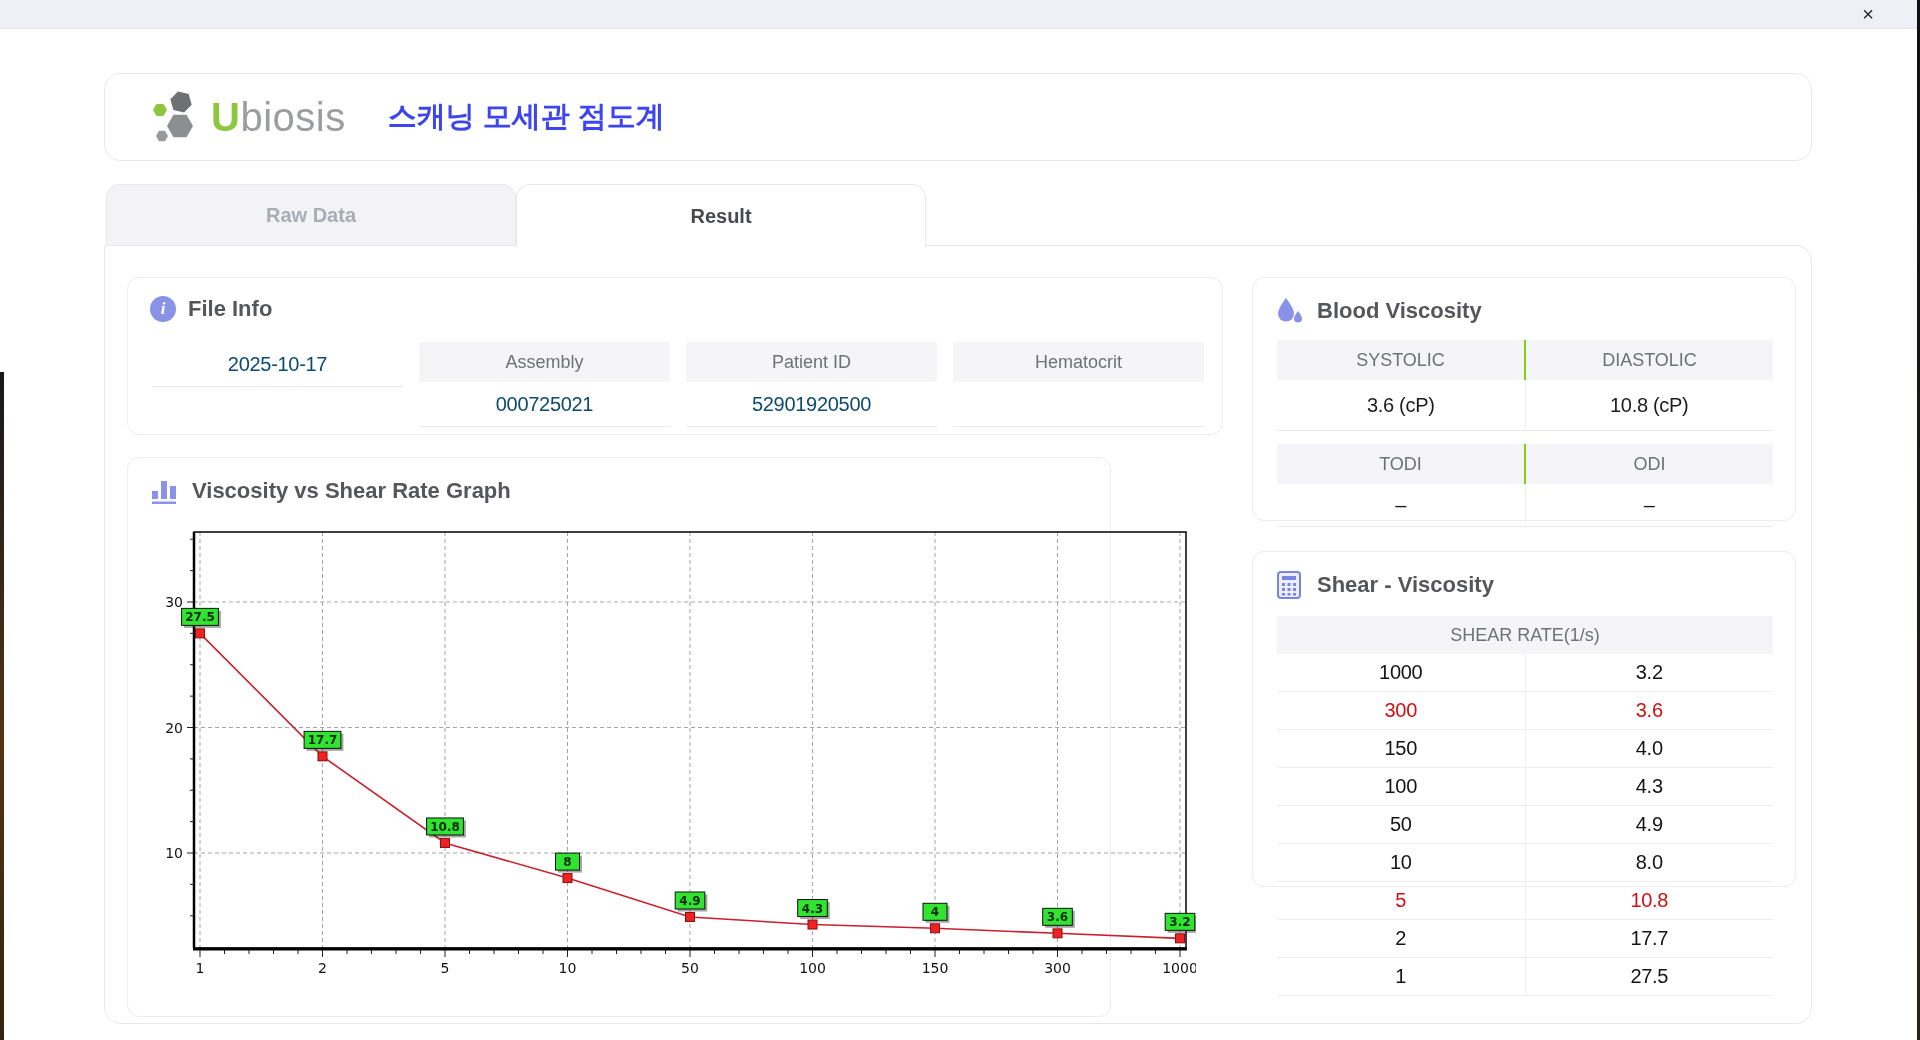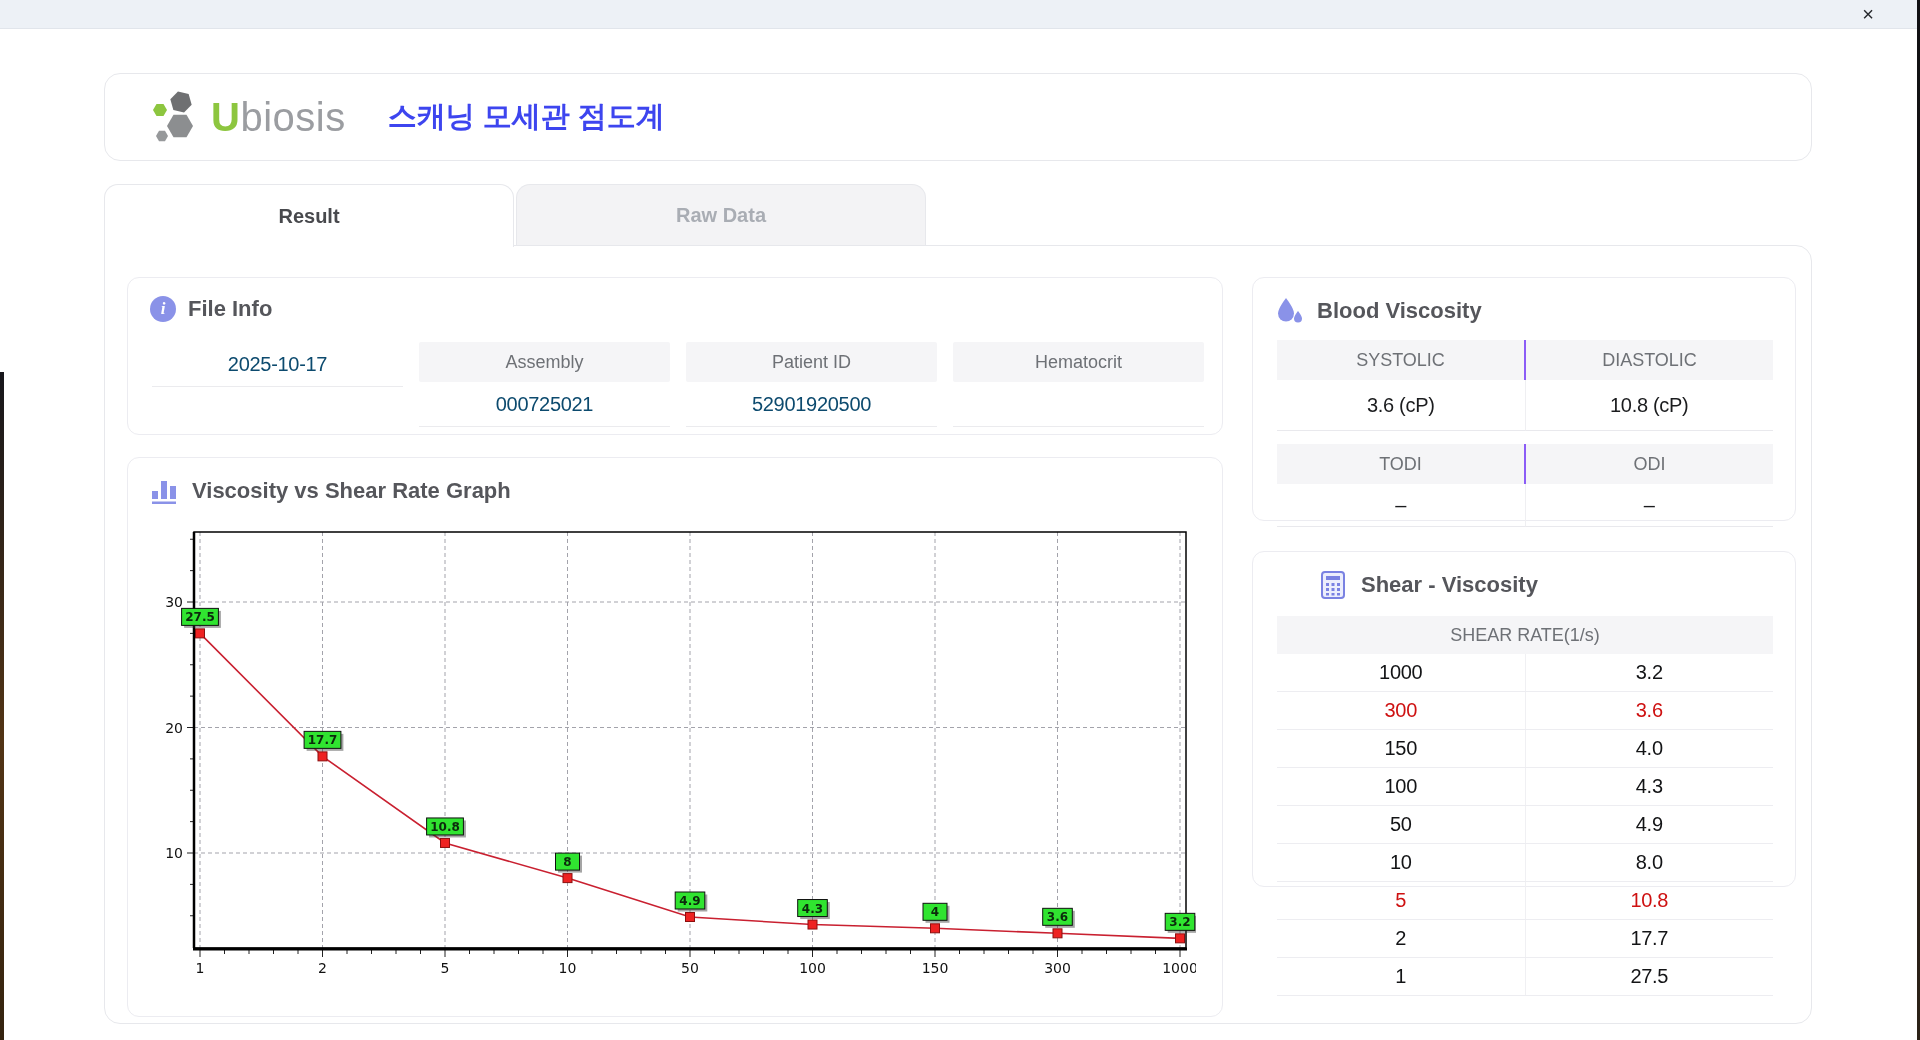--- a/index.html
+++ b/index.html
@@ -28,42 +28,42 @@
     font-size:20px;font-weight:bold;border:1px solid #e7e8ec;border-bottom:none;
     border-radius:14px 14px 0 0;box-sizing:border-box;cursor:default;}
   .tab.active{background:#fff;color:#48494d;height:63px;position:relative;z-index:5;}
   .tab.inactive{background:#f3f3f5;color:#a9adb4;height:61px;margin-left:2px;}
 
   
   .content-card{position:absolute;left:104px;top:245px;width:1706px;height:777px;background:#fff;
     border:1px solid #e7e8ec;border-radius:0 16px 16px 16px;z-index:1;}
   .card{position:absolute;background:#fff;border:1px solid #ececf1;border-radius:12px;box-sizing:border-box;}
   .file-info-card{left:22px;top:31px;width:1096px;height:158px;}
-  .graph-card{left:22px;top:211px;width:1096px;height:560px;}
+  .graph-card{left:22px;top:211px;width:984px;height:560px;}
   .bv-card{left:1147px;top:31px;width:544px;height:244px;}
-  .sv-card{left:1147px;top:305px;width:544px;height:336px;padding-left:44px;}
+  .sv-card{left:1147px;top:305px;width:544px;height:336px;}
 
   .card-title-row{display:flex;align-items:center;padding:18px 0 0 22px;}
   .card-title{font-size:22px;font-weight:bold;color:#55565b;margin-left:12px;}
   .info-icon{width:26px;height:26px;border-radius:50%;background:#8a92e8;color:#fff;
     display:flex;align-items:center;justify-content:center;font:italic bold 17px "Liberation Serif",serif;flex:0 0 auto;}
   .mini-icon{width:30px;height:30px;flex:0 0 auto;}
 
   
   .fi-grid{position:absolute;left:24px;top:64px;display:flex;gap:16px;}
   .fi-col{width:251px;}
   .fi-head{height:40px;background:#f5f5f7;color:#6e7176;font-size:18px;display:flex;align-items:center;justify-content:center;border-radius:2px;}
   .fi-val{height:44px;display:flex;align-items:center;justify-content:center;font-size:20px;color:#0c4a6e;
     border-bottom:1px solid #ebebee;letter-spacing:-0.3px;}
 
   
   .bv-grid{position:absolute;left:24px;top:62px;width:496px;}
   .bv-row{display:flex;}
   .bv-head-cell{flex:1;height:40px;background:#f5f5f7;color:#6e7176;font-size:18px;display:flex;align-items:center;justify-content:center;}
-  .bv-head-cell:first-child{border-right:2px solid #8b5cf6;}
+  .bv-head-cell:first-child{border-right:2px solid #84cc16;}
   .bv-val-cell{flex:1;height:50px;display:flex;align-items:center;justify-content:center;font-size:20px;color:#1b1c1e;
     border-bottom:1px solid #e9e9ed;letter-spacing:-0.3px;}
   .bv-val-cell:first-child{border-right:1px solid #efeff2;}
   .bv-gap{height:13px;}
 
   
   .sv-table{position:absolute;left:24px;top:64px;width:496px;}
   .sv-head-row{display:flex;}
   .sv-head-cell{flex:1;height:38px;background:#f5f5f7;color:#6e7176;font-size:18px;display:flex;align-items:center;justify-content:center;}
   .sv-row{display:flex;border-bottom:1px solid #ededf1;}
@@ -101,25 +101,25 @@
       <polygon points="42,37 35.5,48.3 22.5,48.3 16,37 22.5,25.7 35.5,25.7" fill="#8c8e90"></polygon>
       <polygon points="16,21 12.5,27 5.5,27 2,21 5.5,15 12.5,15" fill="#8dc63f"></polygon>
       <polygon points="17,47 14,52.2 8,52.2 5,47 8,41.8 14,41.8" fill="#97999b"></polygon>
     </svg>
     <span class="logo-text"><span class="logo-u">U</span><span>biosis</span></span>
   </div>
   <div class="app-title">스캐닝 모세관 점도계</div>
 </div>
 
 <div class="tab-row" id="tab-row">
+    <div class="tab inactive">
+      <span>Raw Data</span>
+    </div>
     <div class="tab active">
       <span>Result</span>
-    </div>
-    <div class="tab inactive">
-      <span>Raw Data</span>
     </div>
   </div>
 
 <div class="content-card">
 
   <div class="card file-info-card">
     <div class="card-title-row">
       <span class="info-icon">i</span>
       <span class="card-title">File Info</span>
     </div>

